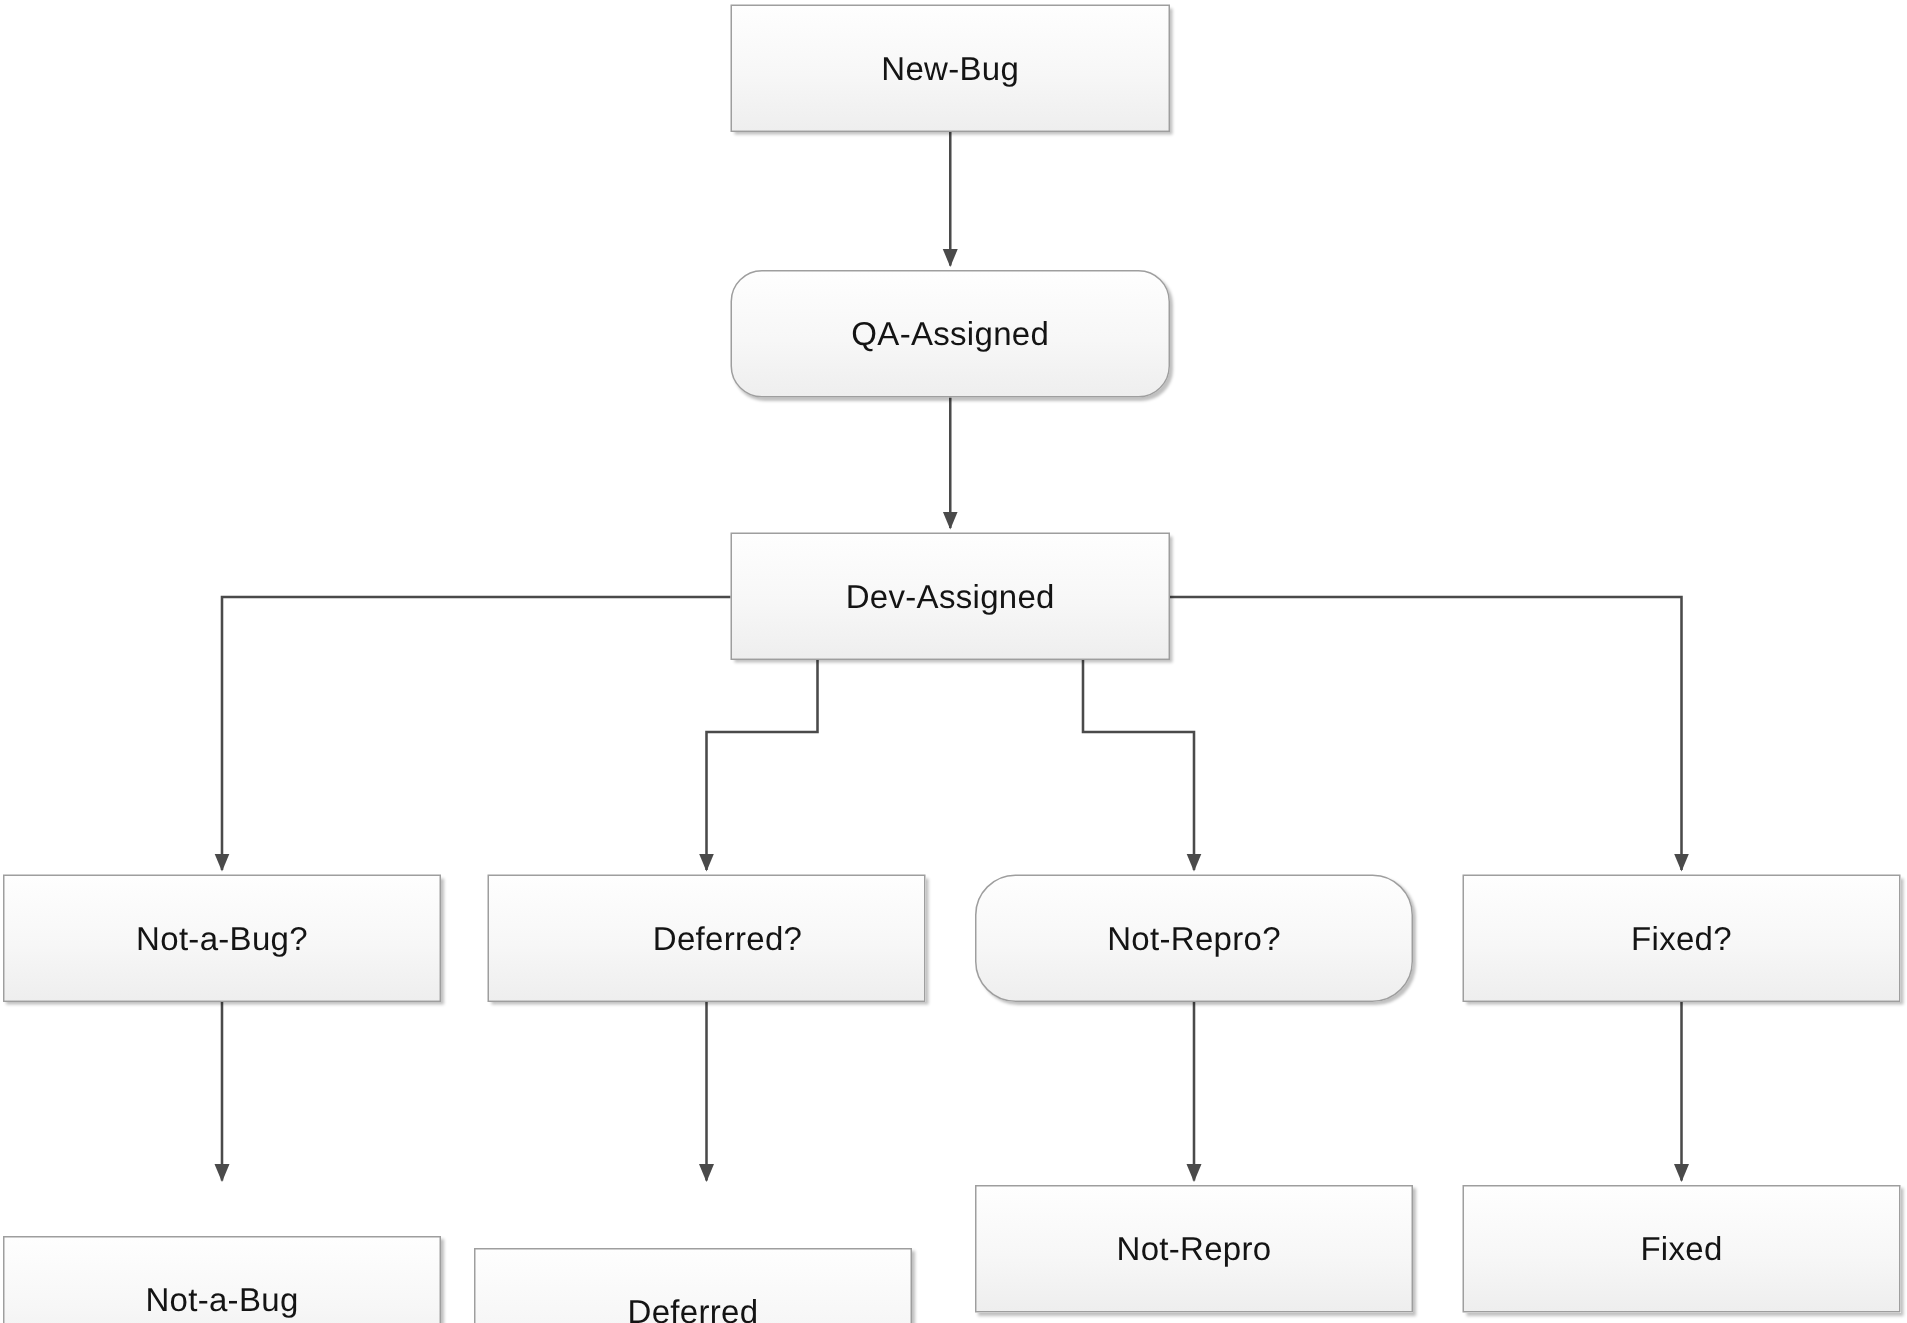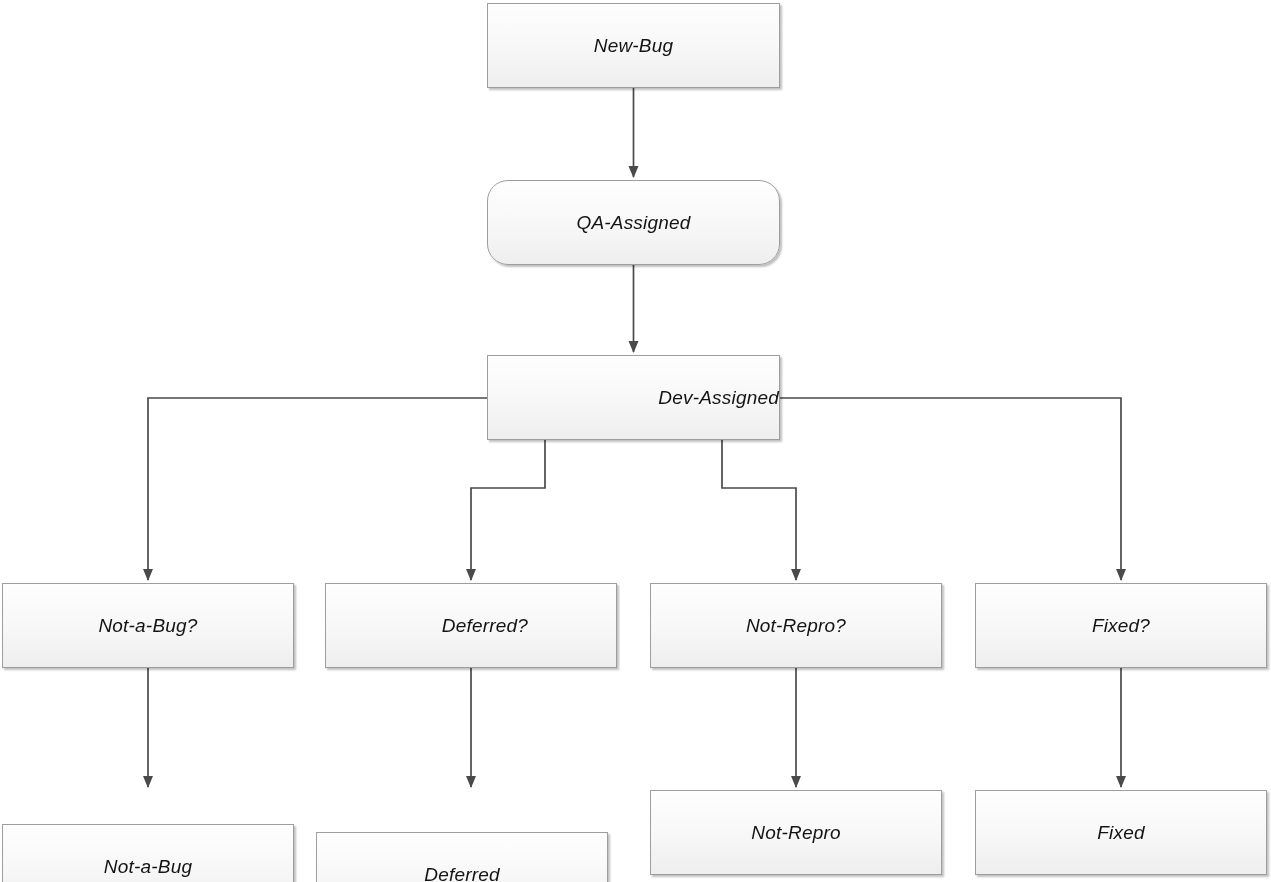--- a/index.html
+++ b/index.html
@@ -23,33 +23,32 @@
     pointer-events: none;
   }
   .node {
     position: absolute;
     display: flex;
     align-items: center;
     justify-content: center;
     background: linear-gradient(to bottom, #fefefe 0%, #f7f7f7 55%, #eeeeee 100%);
     border: 1px solid #9e9e9e;
     box-shadow: 2px 2px 2px rgba(0,0,0,0.25);
-    font-size: 19px;
+    font-size: 22px;
     color: #141414;
     text-align: center;
     letter-spacing: 0.2px;
-    font-style: italic;
   }
   
   .n-new        { left: 487px; top: 3px;   width: 293px; height: 85px; }
   .n-qa         { left: 487px; top: 180px; width: 293px; height: 85px; border-radius: 21px; }
-  .n-dev        { left: 487px; top: 355px; width: 293px; height: 85px; justify-content: flex-end; }
+  .n-dev        { left: 487px; top: 355px; width: 293px; height: 85px; }
   .n-notabug-q  { left: 2px;   top: 583px; width: 292px; height: 85px; }
   .n-deferred-q { left: 325px; top: 583px; width: 292px; height: 85px; padding-left: 28px; }
-  .n-notrepro-q { left: 650px; top: 583px; width: 292px; height: 85px; }
+  .n-notrepro-q { left: 650px; top: 583px; width: 292px; height: 85px; border-radius: 27px; }
   .n-fixed-q    { left: 975px; top: 583px; width: 292px; height: 85px; }
   .n-notabug    { left: 2px;   top: 824px; width: 292px; height: 85px; }
   .n-deferred   { left: 316px; top: 790px; width: 292px; height: 85px; margin-top: 42px; }
   .n-notrepro   { left: 650px; top: 790px; width: 292px; height: 85px; text-align: center; }
   .n-fixed      { left: 975px; top: 790px; width: 292px; height: 85px; }
 </style>
 </head>
 <body>
 
 <div class="canvas">

